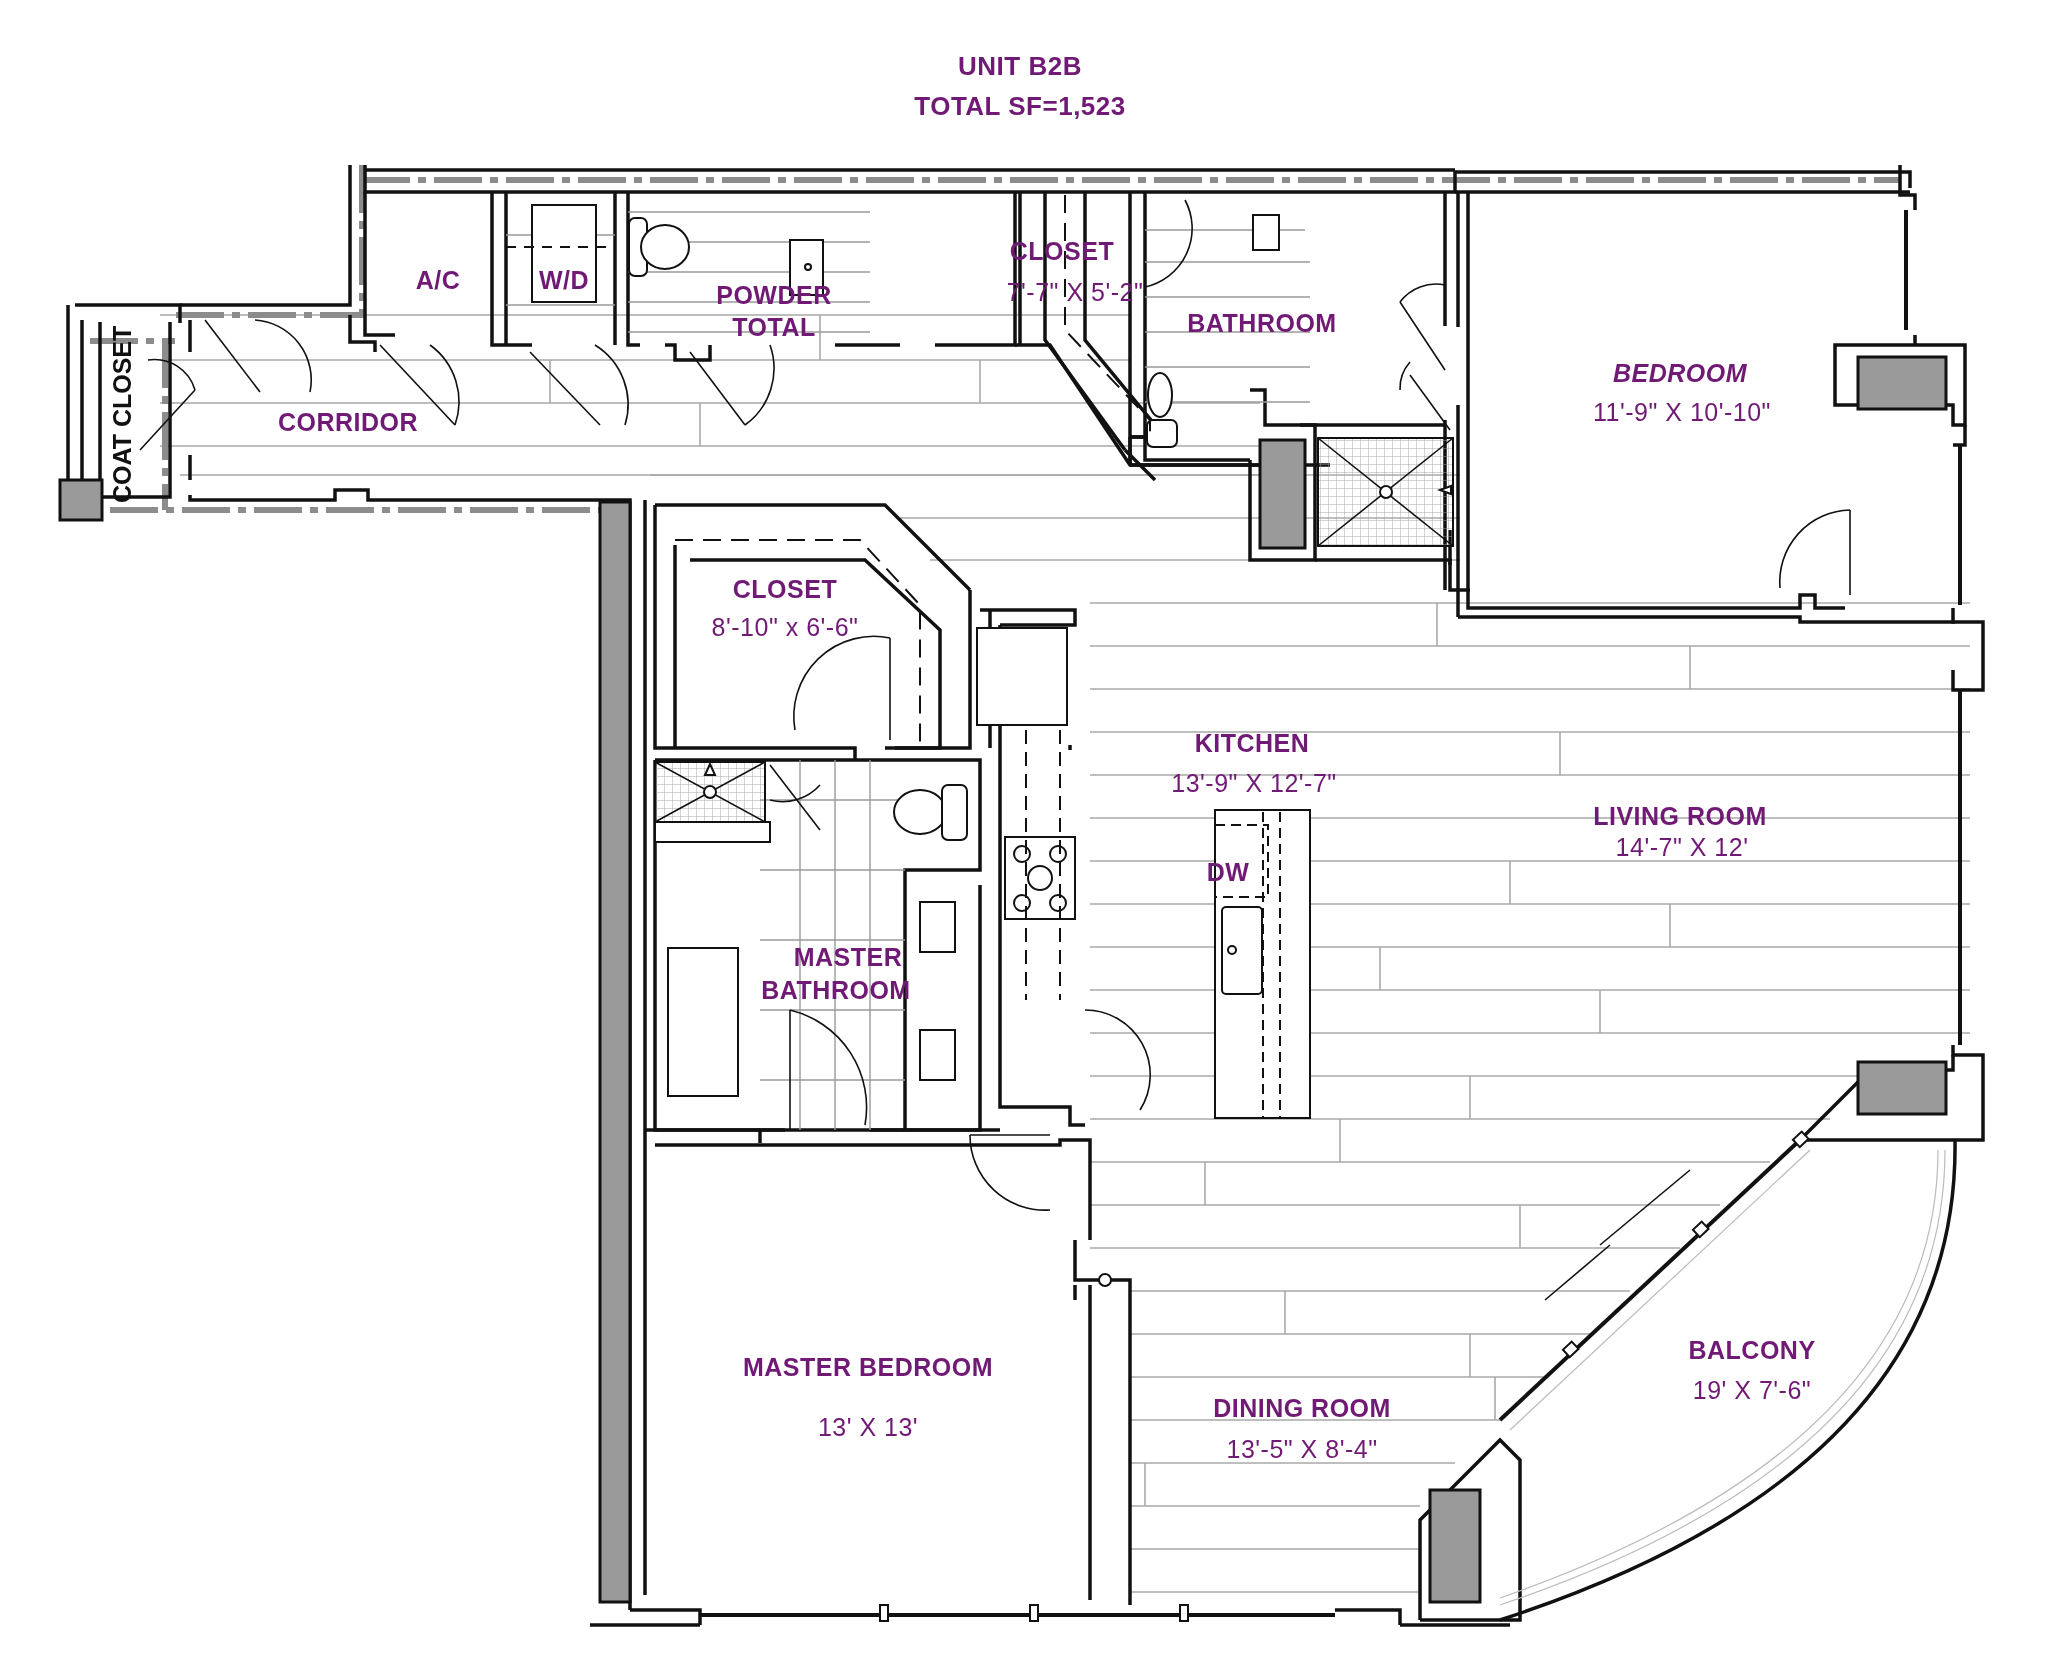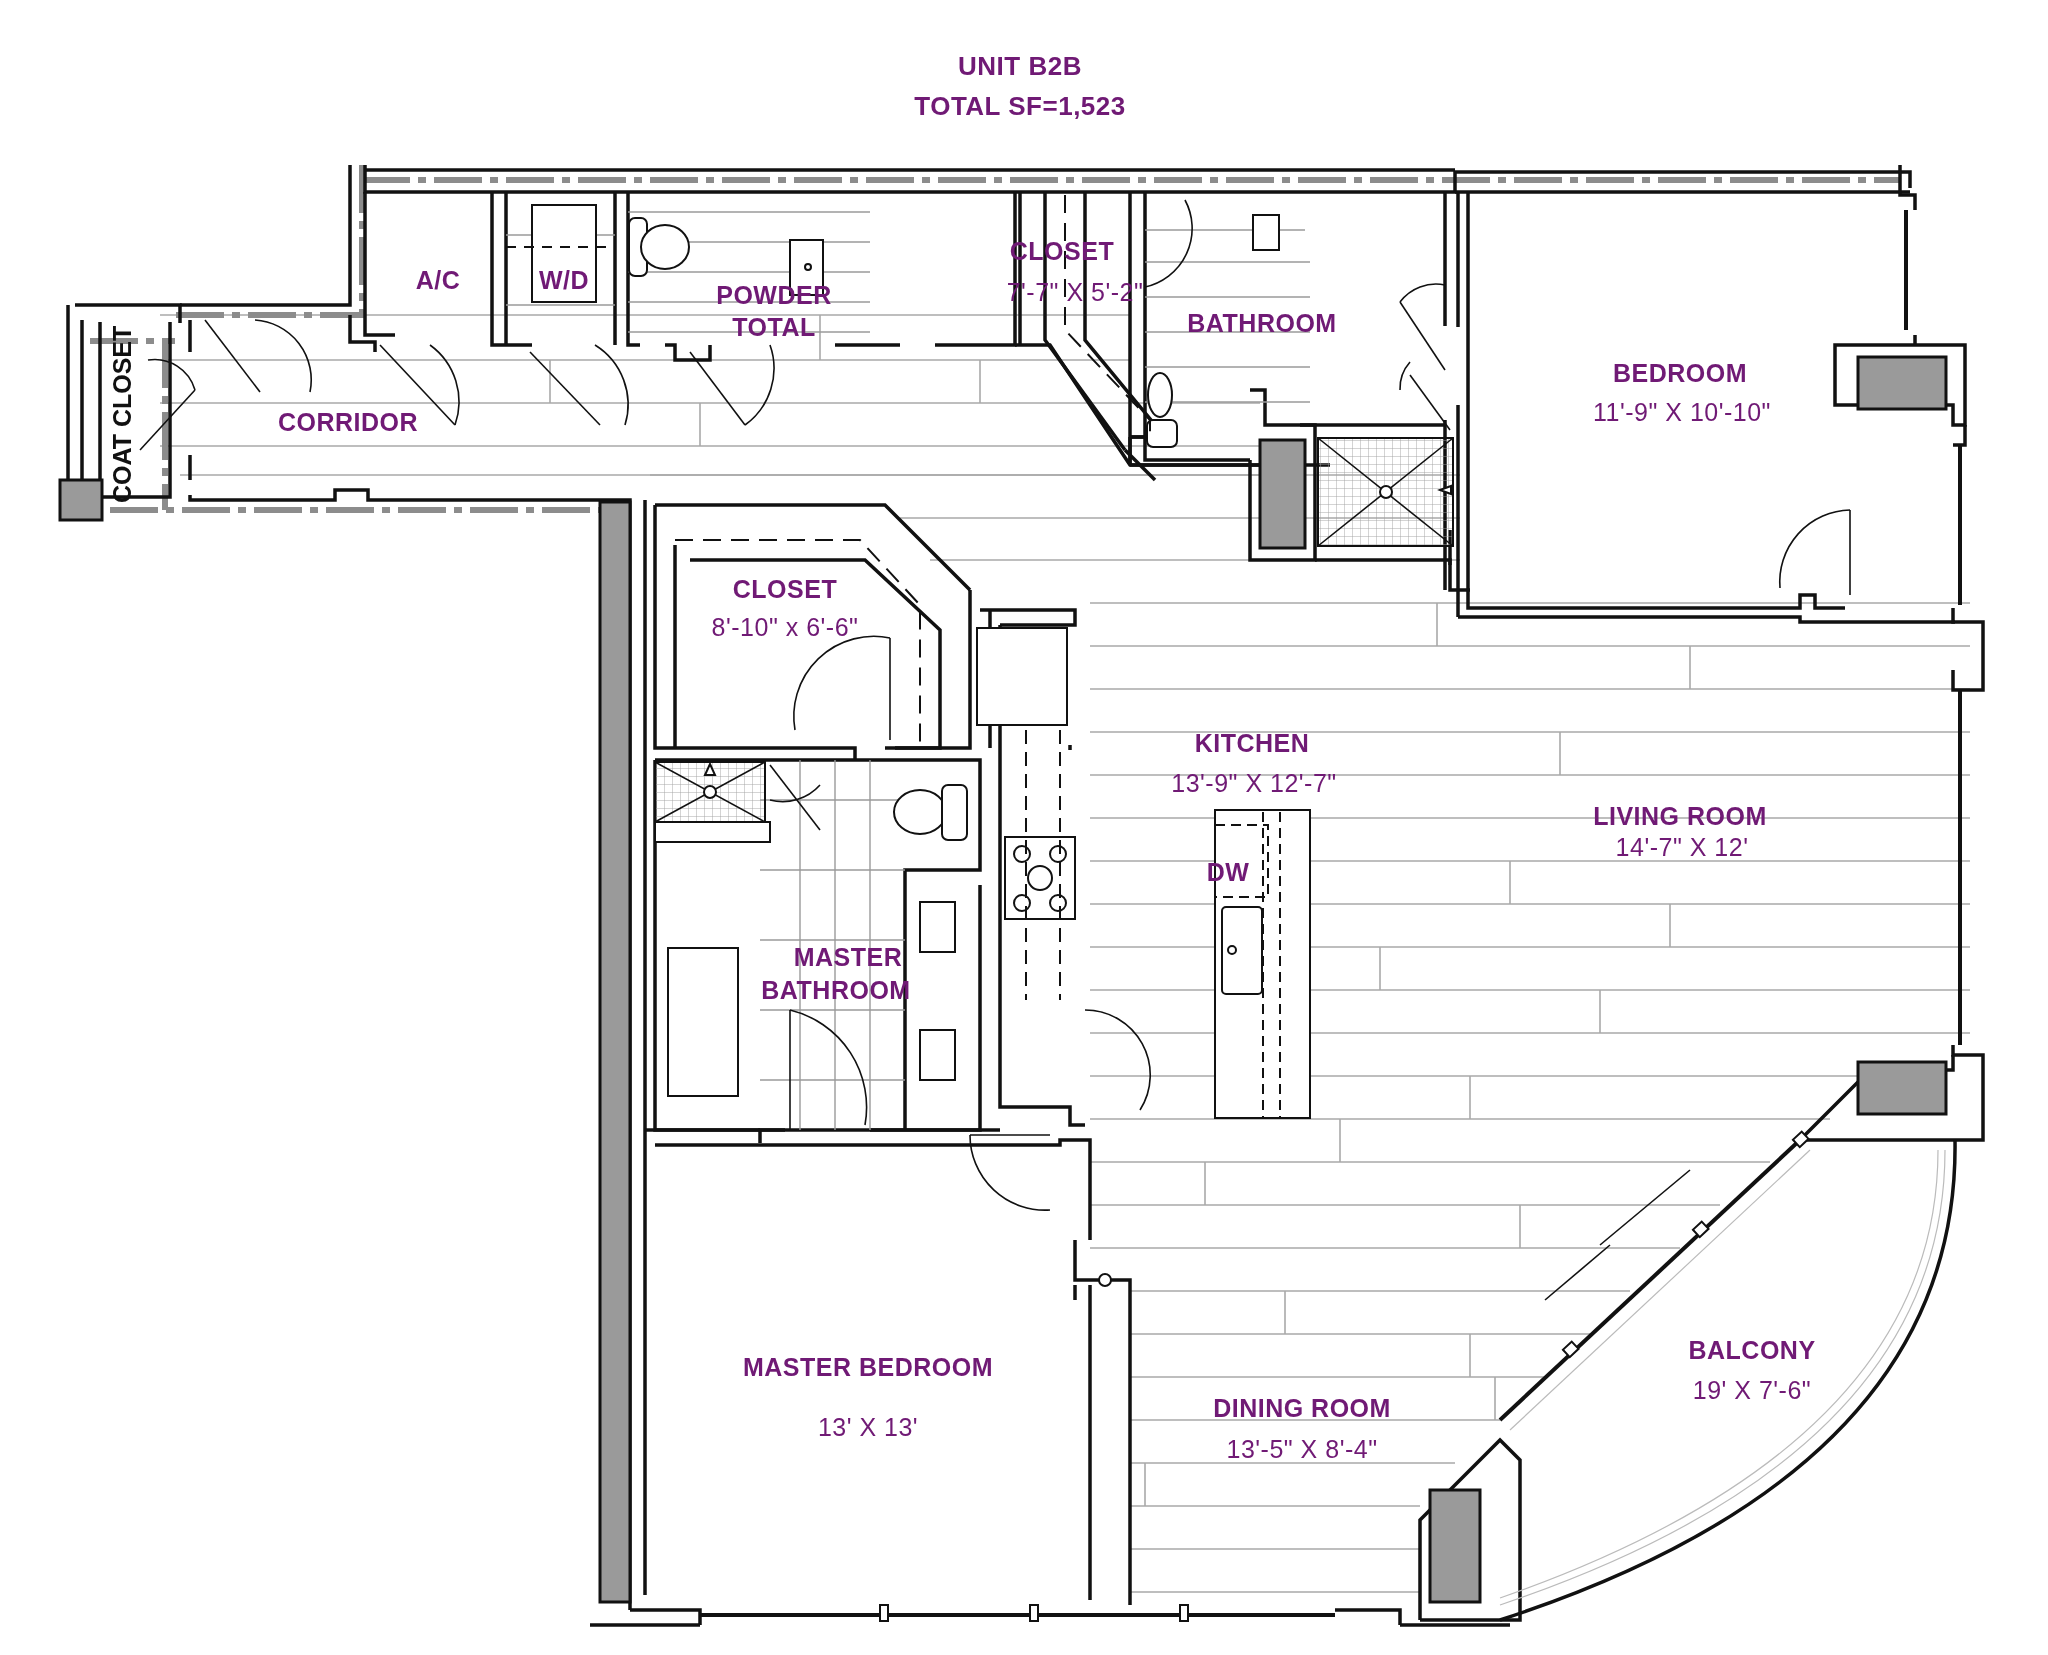--- a/index.html
+++ b/index.html
@@ -362,21 +362,21 @@
 <div class="vlabel" style="left:108px; top:503px;">COAT CLOSET</div>
 
 <div class="label room-name" style="left:348px; top:407px;">CORRIDOR</div>
 <div class="label room-name" style="left:438px; top:265px;">A/C</div>
 <div class="label room-name" style="left:564px; top:265px;">W/D</div>
 <div class="label room-name" style="left:774px; top:280px;">POWDER</div>
 <div class="label room-name" style="left:774px; top:312px;">TOTAL</div>
 <div class="label room-name" style="left:1062px; top:236px;">CLOSET</div>
 <div class="label room-dim" style="left:1075px; top:277px;">7'-7" X 5'-2"</div>
 <div class="label room-name" style="left:1262px; top:308px;">BATHROOM</div>
-<div class="label room-name" style="left:1680px; top:358px;">BEDROOM</div>
+<div class="label room-name" style="left:1680px; top:358px;font-style:italic;">BEDROOM</div>
 <div class="label room-dim" style="left:1682px; top:397px;">11'-9" X 10'-10"</div>
 <div class="label room-name" style="left:785px; top:574px;">CLOSET</div>
 <div class="label room-dim" style="left:785px; top:612px;">8'-10" x 6'-6"</div>
 <div class="label room-name" style="left:1252px; top:728px;">KITCHEN</div>
 <div class="label room-dim" style="left:1254px; top:768px;">13'-9" X 12'-7"</div>
 <div class="label room-name" style="left:1228px; top:857px;text-align:center;">DW</div>
 <div class="label room-name" style="left:1680px; top:793px;margin-top:8px;">LIVING ROOM</div>
 <div class="label room-dim" style="left:1682px; top:832px;">14'-7" X 12'</div>
 <div class="label room-name" style="left:836px; top:942px;margin-left:12px;">MASTER</div>
 <div class="label room-name" style="left:836px; top:975px;">BATHROOM</div>

